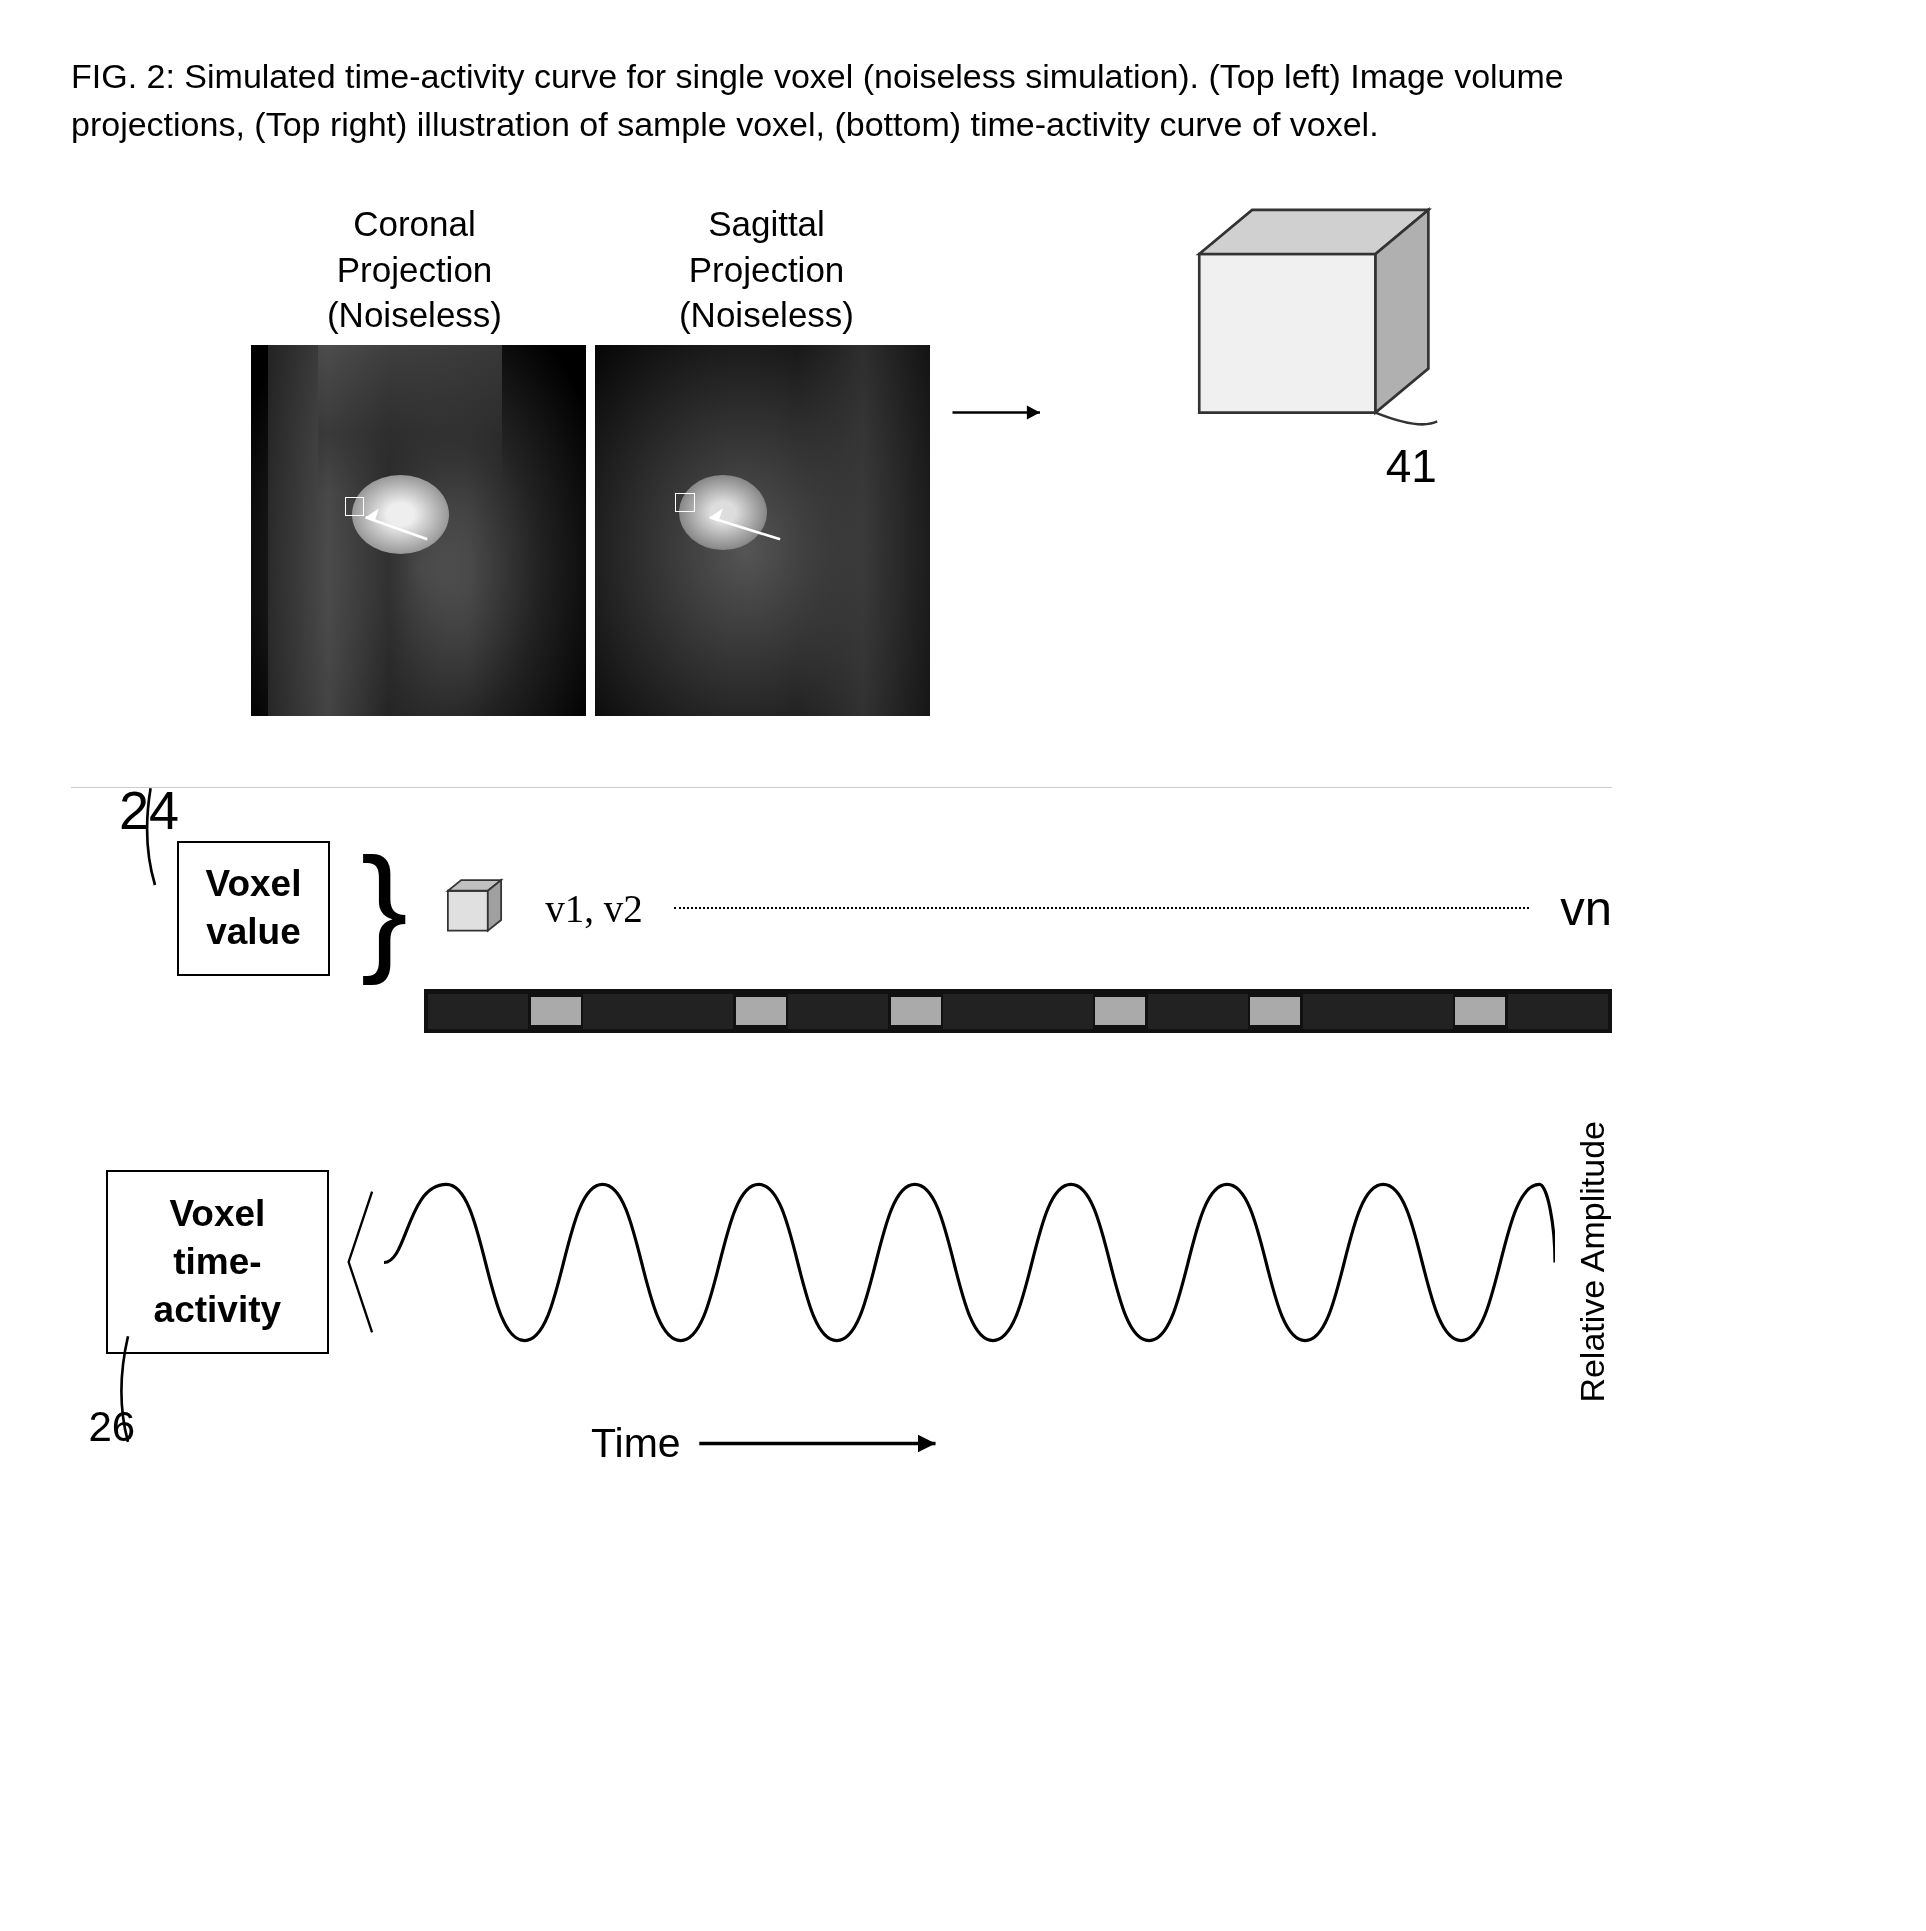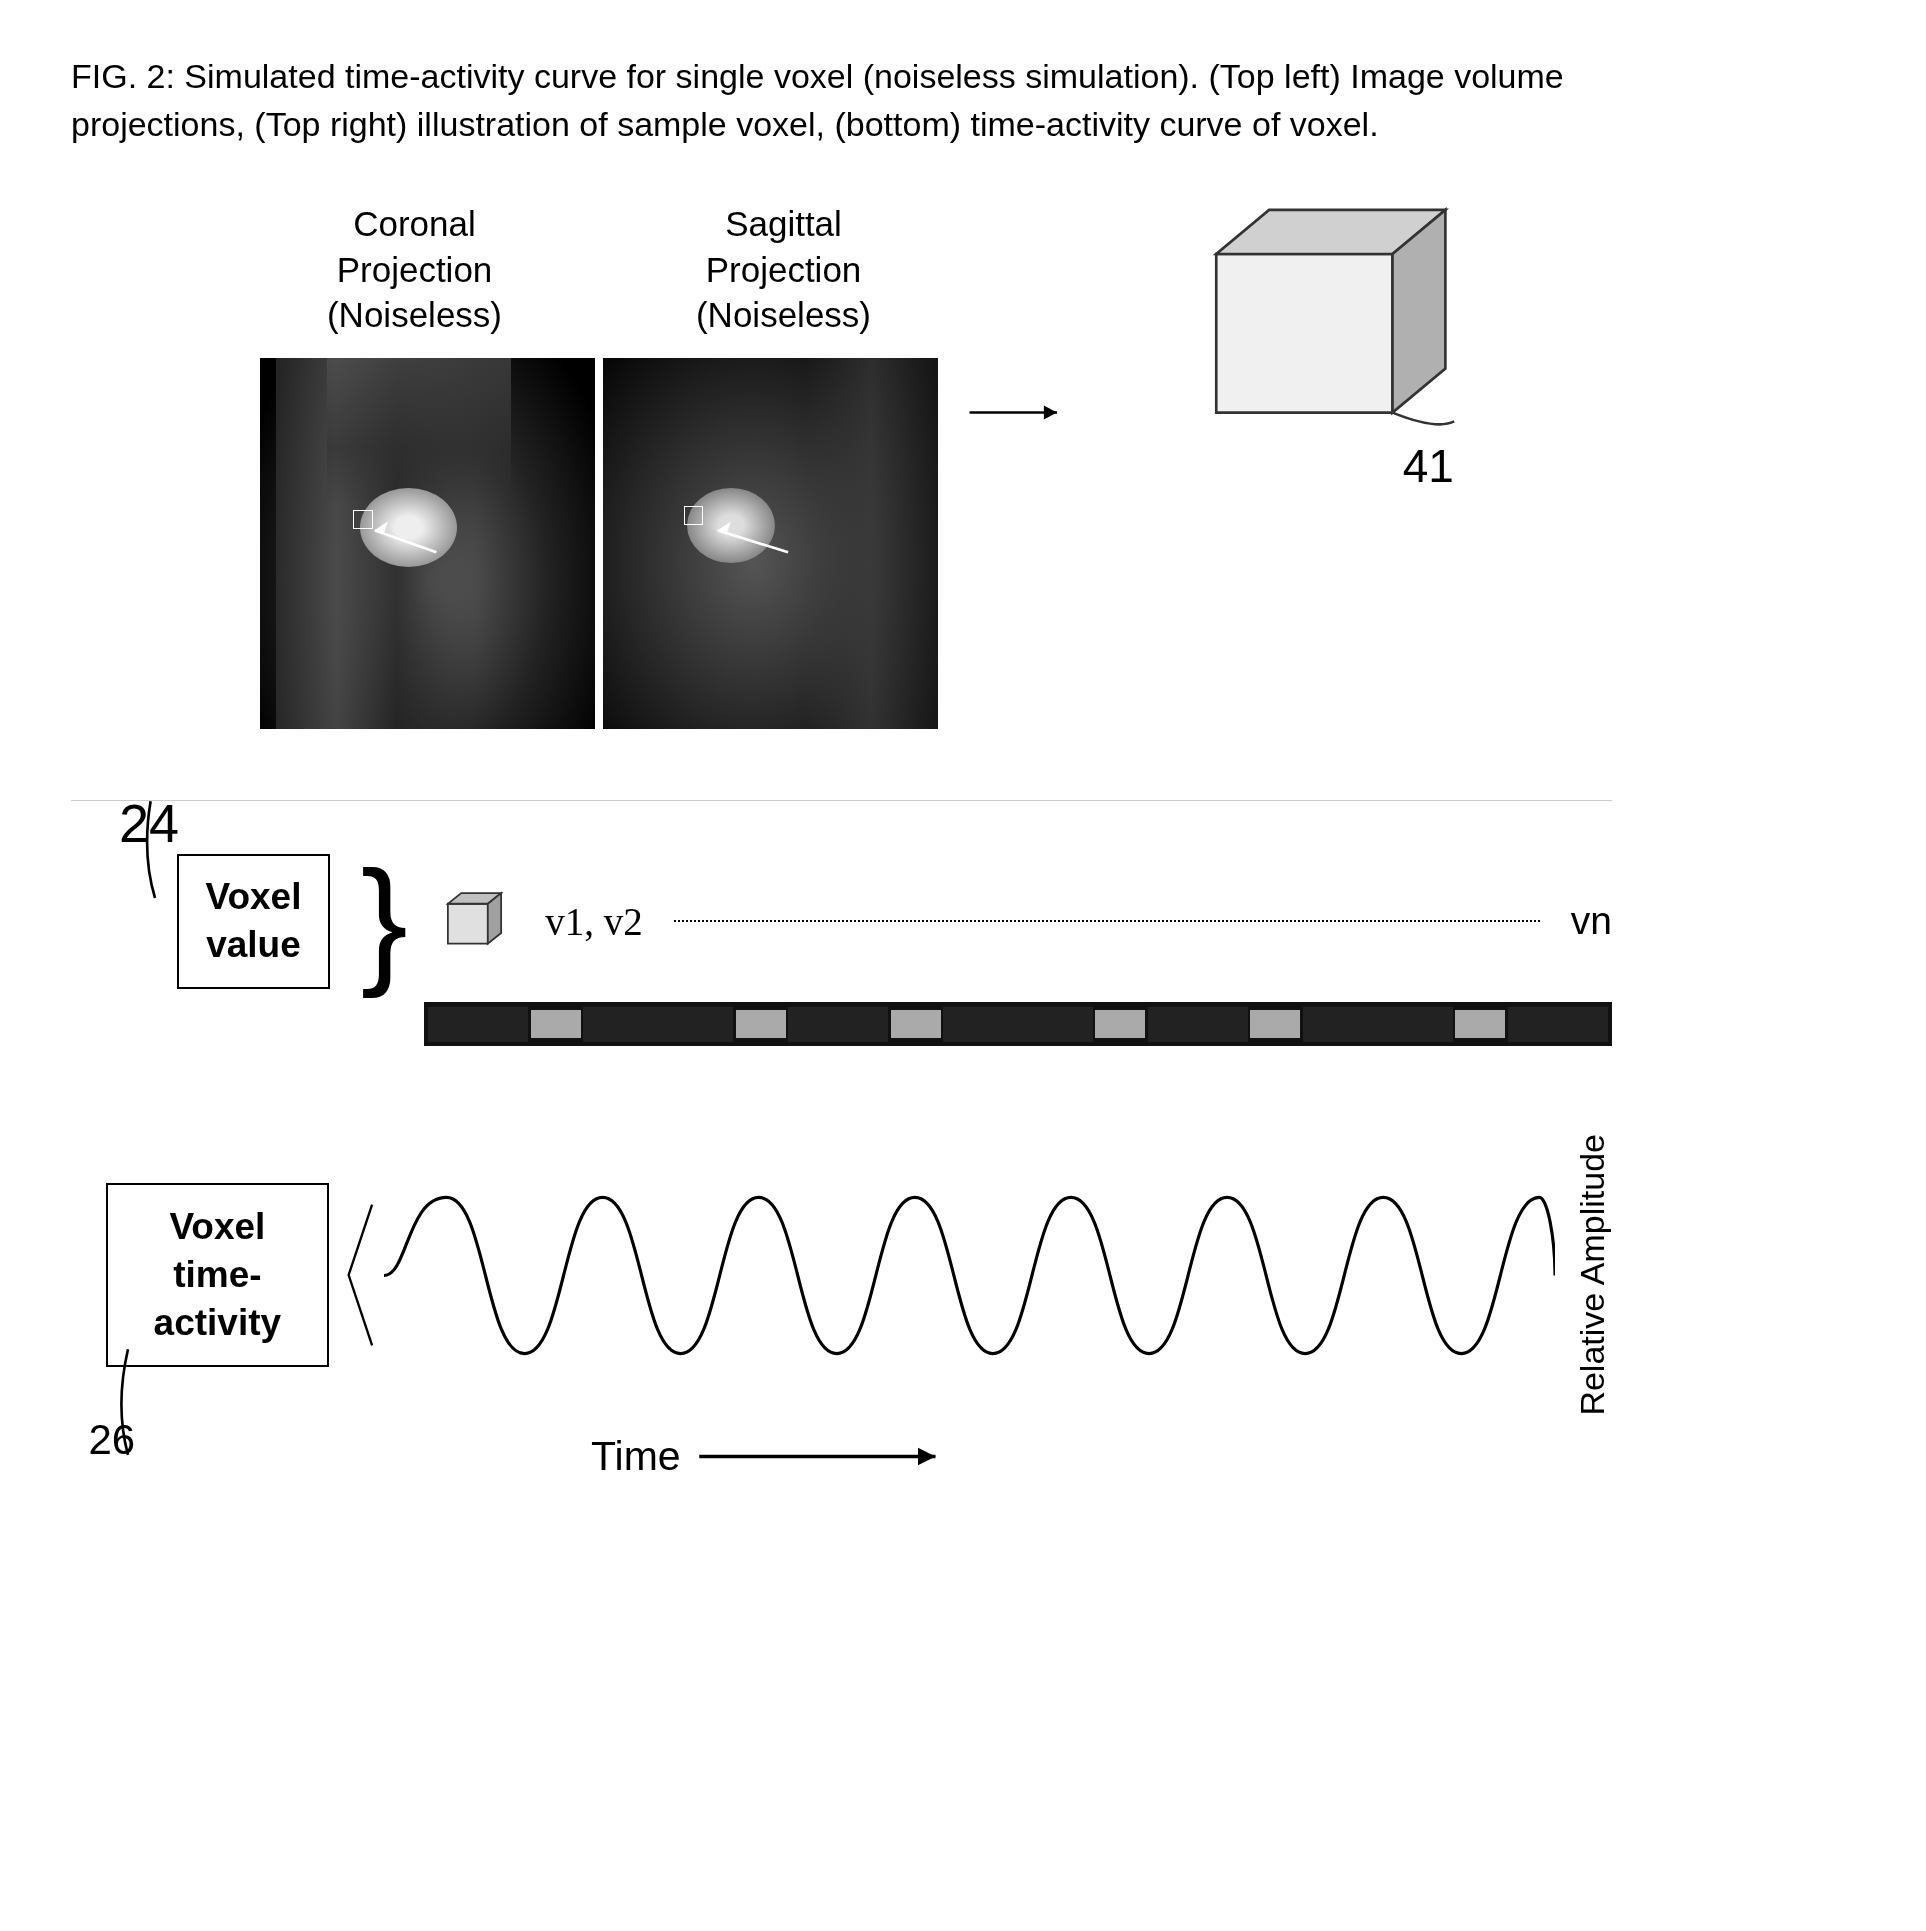--- a/index.html
+++ b/index.html
@@ -30,22 +30,22 @@
       margin-top: 35px;
       padding-left: 176px;
     }
     .projections-area {
       display: flex;
       flex-direction: column;
       align-items: center;
     }
     .projection-labels {
       display: flex;
-      gap: 34px;
-      margin-bottom: 20px;
+      gap: 17px;
+      margin-bottom: 7px;
     }
     .projection-label {
       text-align: center;
       font-size: 35px;
       line-height: 1.3;
       width: 335px;
     }
     .projection-images {
       display: flex;
       gap: 8.8px;
@@ -287,21 +287,21 @@
 
         <svg width="71" height="71" viewBox="0 0 80 80">
           <polygon points="10,20 55,20 55,65 10,65" fill="#e0e0e0" stroke="#333" stroke-width="2"></polygon>
           <polygon points="10,20 55,20 70,8 25,8" fill="#c0c0c0" stroke="#333" stroke-width="2"></polygon>
           <polygon points="55,20 70,8 70,53 55,65" fill="#a0a0a0" stroke="#333" stroke-width="2"></polygon>
         </svg>
 
         <span style="font-size:39px;margin-left:8.8px;white-space:nowrap;font-family:Liberation Serif, serif;">v1, v2 </span>
 
         <div style="flex:1;border-top:2.6px dotted #000;margin:0 4.4px;"></div>
-        <span style="font-size:39px;">vn</span>
+        <span style="font-size:49px;">vn</span>
       </div>
 
       <div style="display:flex;align-items:center;gap:0;margin-left:71px;margin-top:13.2px;">
         <div style="width:247px;"></div>
         <div class="timeline-bar">
 
           <div class="timeline-segments">
             <div class="seg-dark" style="flex:2;"></div>
             <div class="seg-light" style="flex:1;"></div>
             <div class="seg-dark" style="flex:3;"></div>

